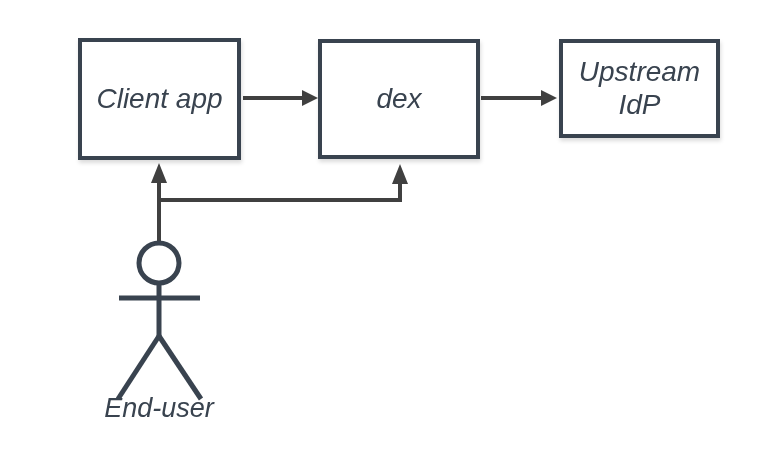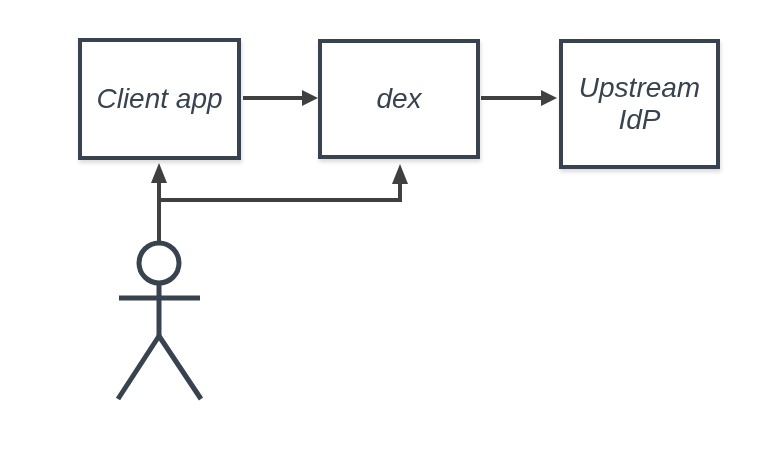--- a/index.html
+++ b/index.html
@@ -38,21 +38,21 @@
     font-size: 28px;
     line-height: 1.16;
     z-index: 2;
   }
   .node .node-label {
     display: inline-block;
     max-width: 142px;
   }
   .node-client-app { left: 78px;  top: 38px; width: 163px; height: 122px; }
   .node-dex        { left: 318px; top: 39px; width: 162px; height: 120px; }
-  .node-upstream   { left: 559px; top: 39px; width: 161px; height: 130px; }
+  .node-upstream   { left: 559px; top: 39px; width: 161px; height: 99px; }
   .actor-label {
     position: absolute;
     left: 79px;
     top: 393px;
     width: 160px;
     text-align: center;
     color: #39434F;
     font-size: 27px;
     z-index: 2;
   }
@@ -98,14 +98,15 @@
   </div>
 
   <div class="node node-dex">
     <span class="node-label">dex</span>
   </div>
 
   <div class="node node-upstream">
     <span class="node-label">Upstream IdP</span>
   </div>
 
+  <div class="actor-label">End-user</div>
 
 </div>
 
 </body></html>

